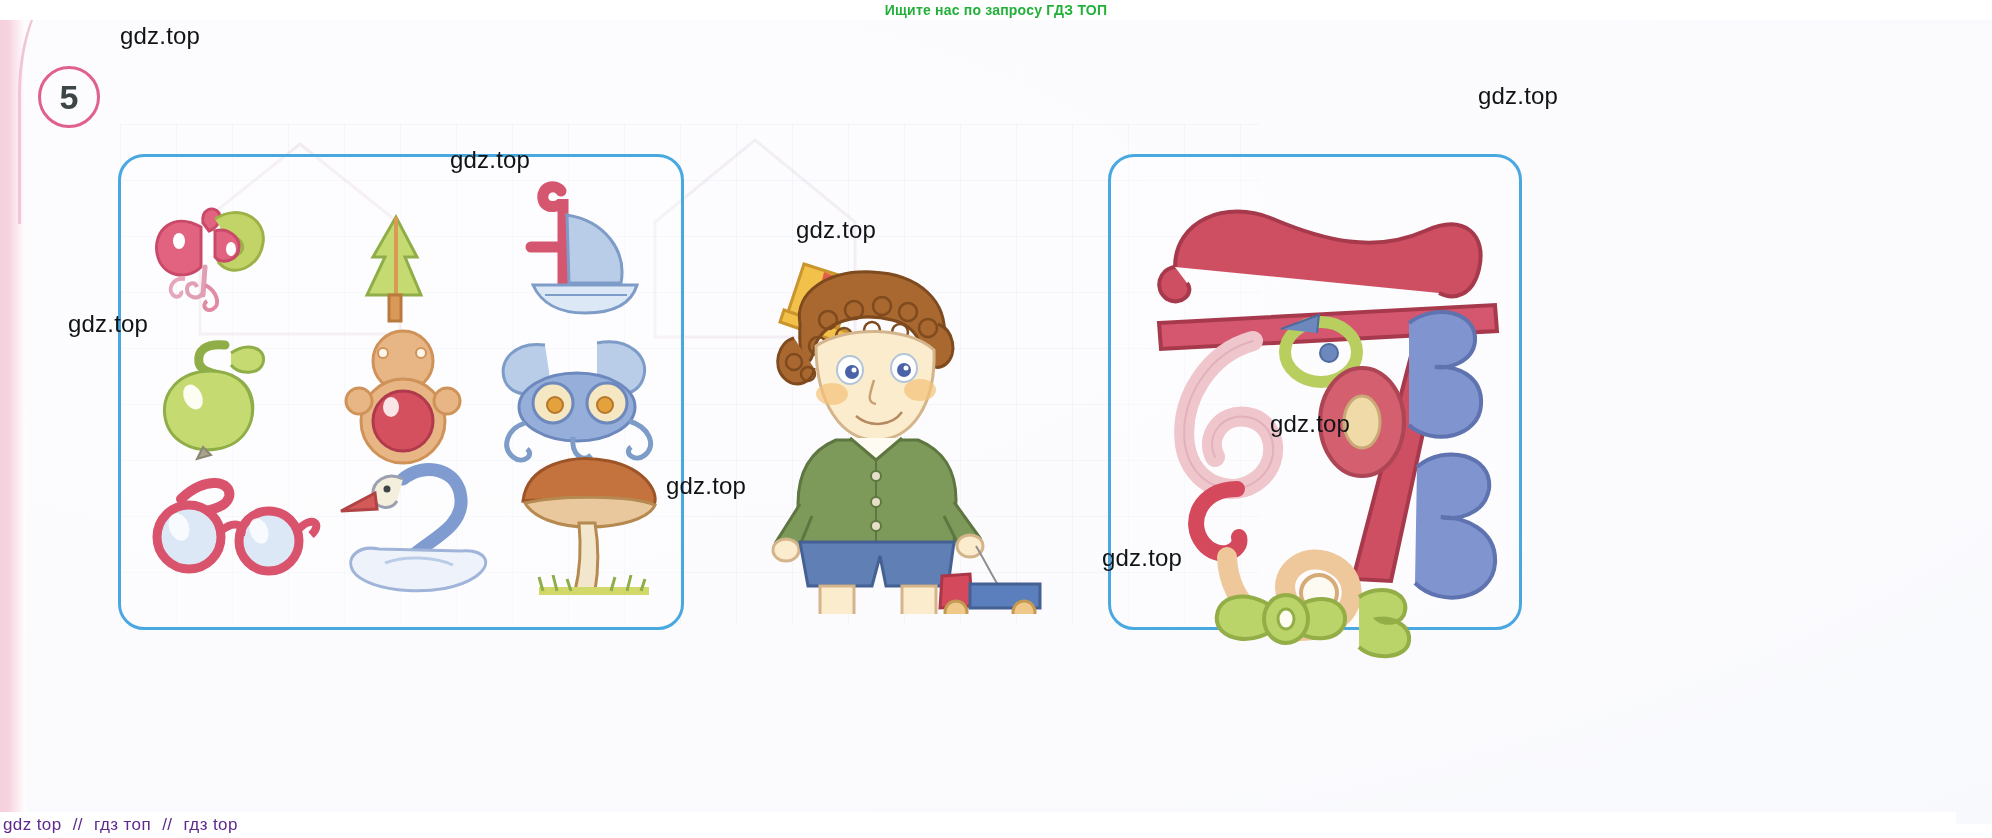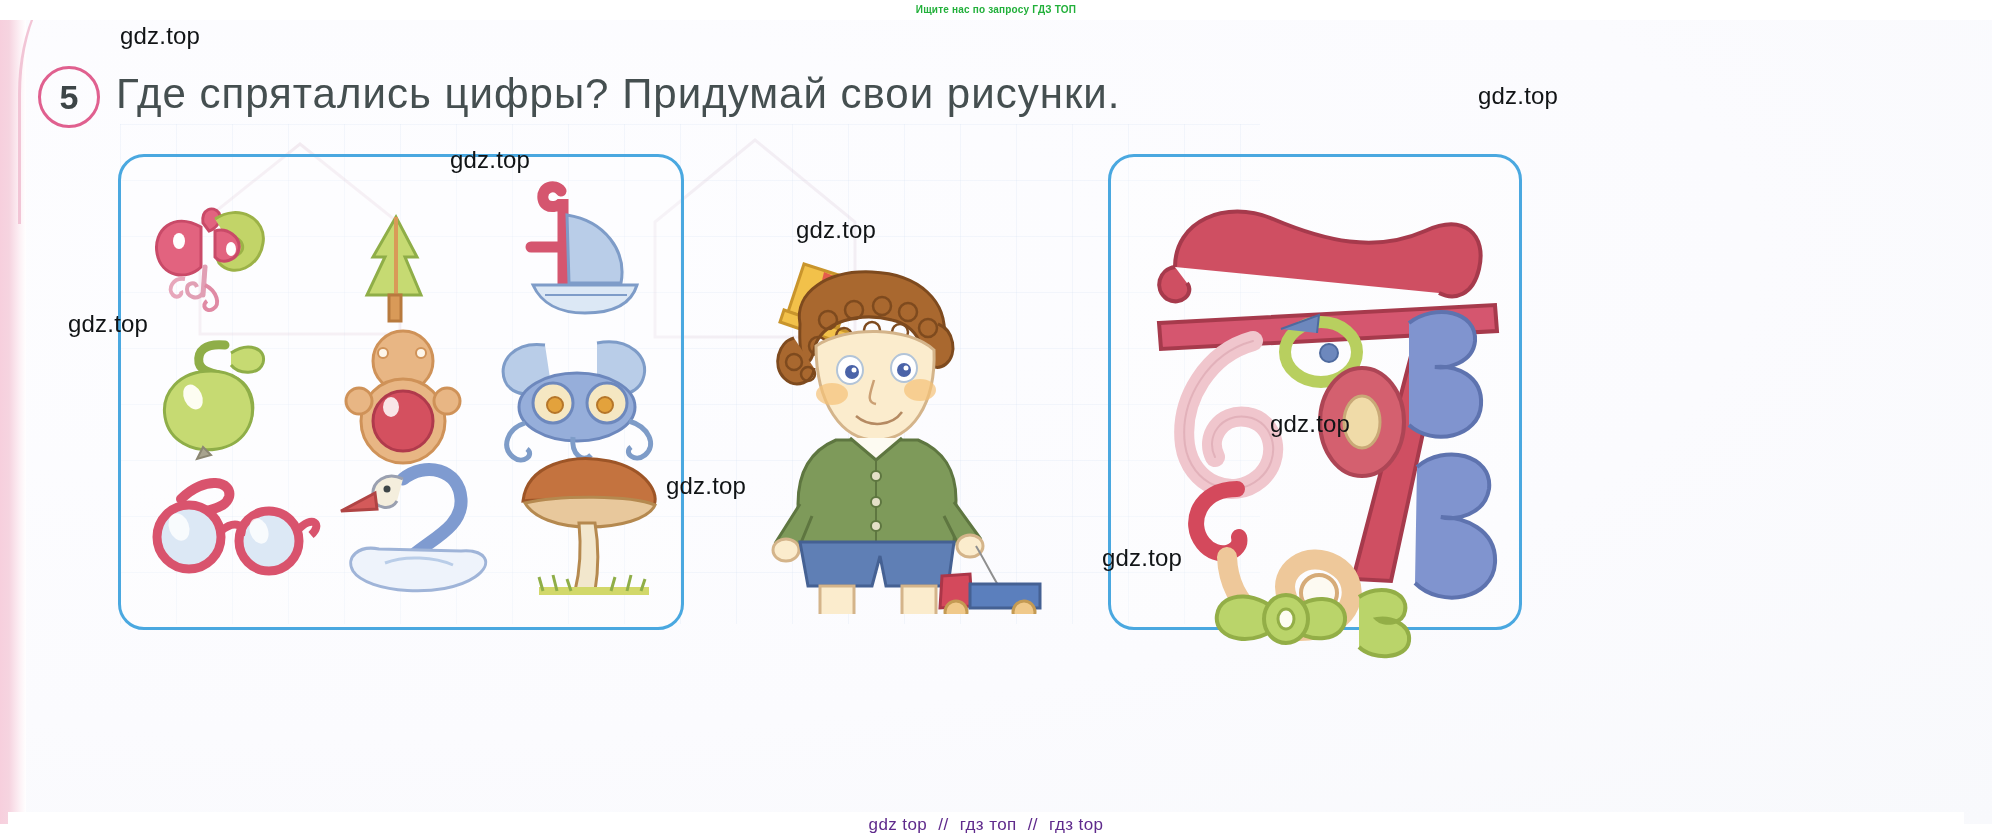--- a/index.html
+++ b/index.html
@@ -8,21 +8,21 @@
     background:#ffffff;
     font-family:"Liberation Sans","DejaVu Sans",sans-serif;
     position:relative;
   }
 
   
   .ad-banner{
     position:absolute;left:0;top:0;width:1992px;height:20px;
     background:#ffffff;
     text-align:center;
-    font-size:10px;font-weight:bold;color:#22b03a;
+    font-size:14px;font-weight:bold;color:#22b03a;
     line-height:20px;letter-spacing:.2px;
     z-index:40;
   }
 
   
   .page-scan{
     position:absolute;left:0;top:14px;width:1992px;height:810px;
     background:
       radial-gradient(ellipse at 20% 30%, #fdfdff 0%, #fbfbfe 60%, #f8f9fc 100%),
       #fbfbfd;
@@ -86,22 +86,22 @@
 
   
   .wm{
     position:absolute;color:#111416;font-size:24px;
     font-family:"Liberation Sans","DejaVu Sans",sans-serif;
     letter-spacing:.2px;z-index:30;white-space:nowrap;
   }
 
   
   .footer{
-    position:absolute;left:8px;top:812px;width:1956px;height:26px;
-    text-align:center;color:#5f2a8c;font-size:17px;line-height:26px;
+    position:absolute;left:0;top:812px;width:1956px;height:26px;
+    text-align:left;color:#5f2a8c;font-size:17px;line-height:26px;
     letter-spacing:.4px;background:#ffffff;z-index:40;
   }
   .footer span{margin:0 3px;}
 
   
   .ill{position:absolute;}
 </style>
 </head>
 <body>
 
@@ -119,21 +119,20 @@
     <path d="M20 100 L120 20 L220 100 L220 210 L20 210 Z" fill="none" stroke="#c8a0b8" stroke-width="3"></path>
   </svg>
   <svg class="ghost-house" style="left:640px;top:108px;width:230px;height:230px;" viewBox="0 0 230 230">
     <path d="M15 100 L115 18 L215 100 L215 215 L15 215 Z" fill="none" stroke="#cbb1c8" stroke-width="3"></path>
   </svg>
 
   <div class="ex-num">
     <span>5</span>
   </div>
 
-  <div class="task-title">Где спрятались цифры? Придумай свои рисунки.</div>
 
   <div class="ex-num-bottom">
     <span>6</span>
   </div>
 
   <div class="panel" id="panel-left">
 
     <svg class="ill" style="left:22px;top:40px;width:140px;height:130px;" viewBox="0 0 140 130">
       <path d="M58 30 C30 14 10 34 14 56 C18 80 44 84 58 70 Z" fill="#e2637f" stroke="#c94a68" stroke-width="3"></path>
       <path d="M60 26 C58 12 70 8 76 16 C80 24 72 32 66 34 Z" fill="#e2637f" stroke="#c94a68" stroke-width="3"></path>

